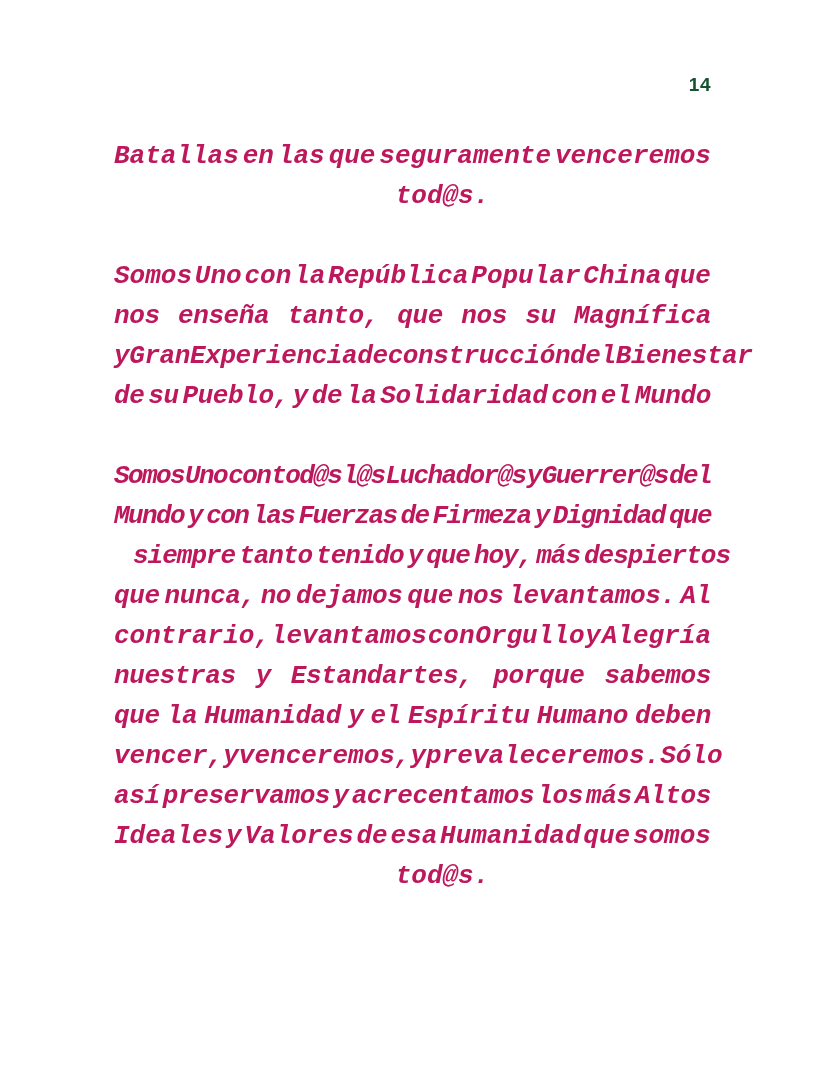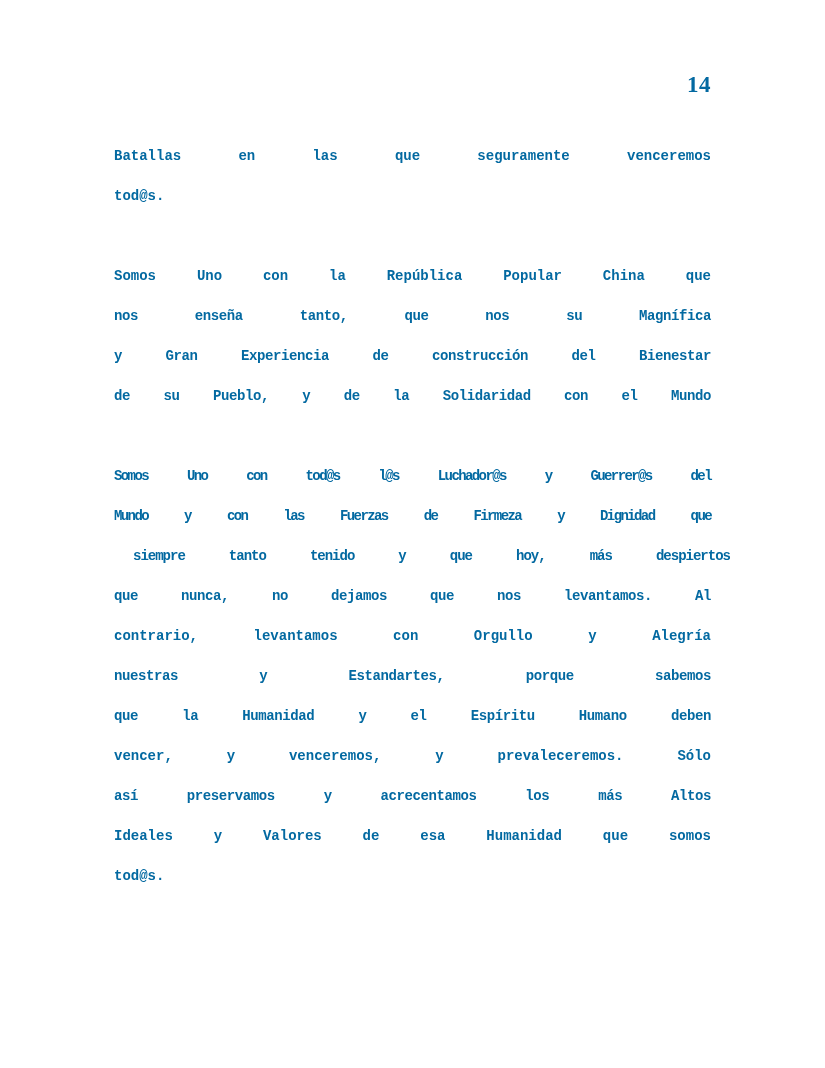--- a/index.html
+++ b/index.html
@@ -15,41 +15,42 @@
     background: #ffffff;
     overflow: hidden;
     margin: 0 auto;
   }
   .page-number {
     position: absolute;
     top: 72px;
     left: 0;
     width: 711px;
     text-align: right;
-    font-family: Liberation Serif, serif;
+    font-family: Liberation Sans, sans-serif;
     font-weight: bold;
-    font-size: 23px;
+    font-size: 19px;
     line-height: 26px;
-    color: #0369a1;
+    color: #14532d;
     letter-spacing: 0.5px;
   }
   .body-block {
     position: absolute;
     top: 136px;
     left: 114px;
     width: 597px;
   }
   .para {
     margin: 0;
     padding: 0;
     font-family: "Liberation Mono", "DejaVu Sans Mono", monospace;
     font-weight: bold;
-    font-size: 14px;
+    font-size: 26px;
     line-height: 40px;
-    color: #0369a1;
+    color: #be185d;
+    font-style: italic;
   }
   .para + .para {
     margin-top: 40px;
   }
   
   .line {
     display: block;
     white-space: pre;
     width: 597px;
     height: 40px;
@@ -61,21 +62,22 @@
     justify-content: space-between;
     align-items: baseline;
   }
   .line.just > .w {
     display: inline-block;
     white-space: pre;
   }
   
   .line.rag {
     display: block;
-    text-align: left;
+    text-align: center;
+    margin-left: 30px;
   }
   .line.cond1 { font-stretch: semi-condensed; letter-spacing: -0.4px; }
   .line.cond2 { letter-spacing: -1.0px; margin-left: 19px; }
   .line.cond3 { letter-spacing: -1.6px; }
 </style>
 </head>
 <body>
 
 <div class="page">
 

